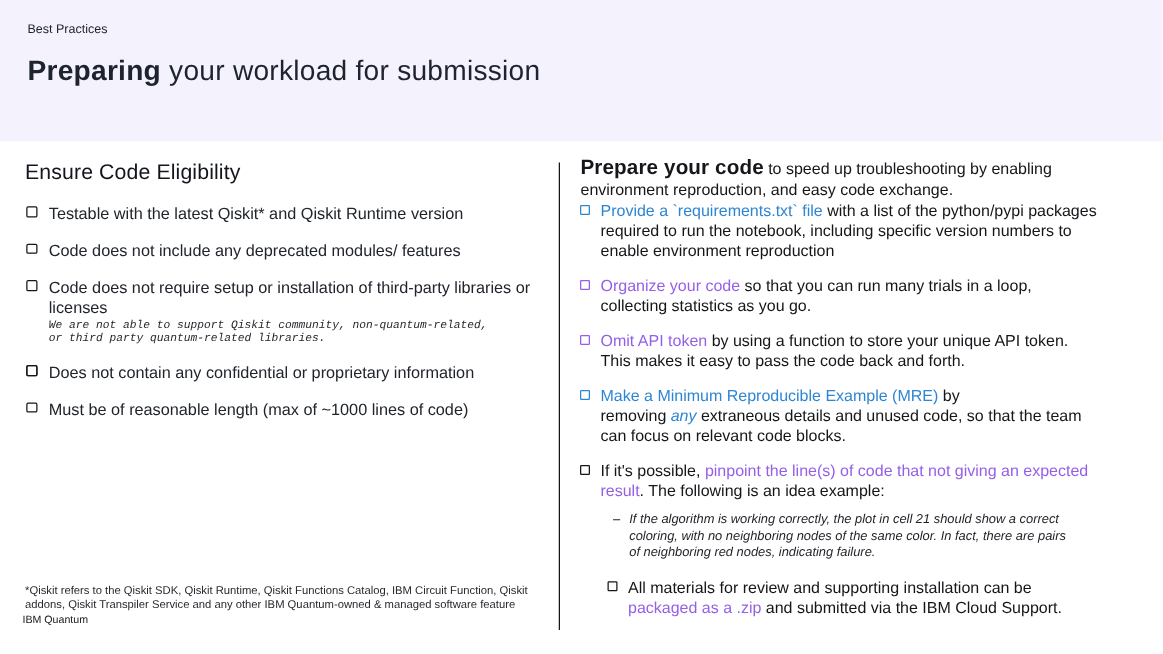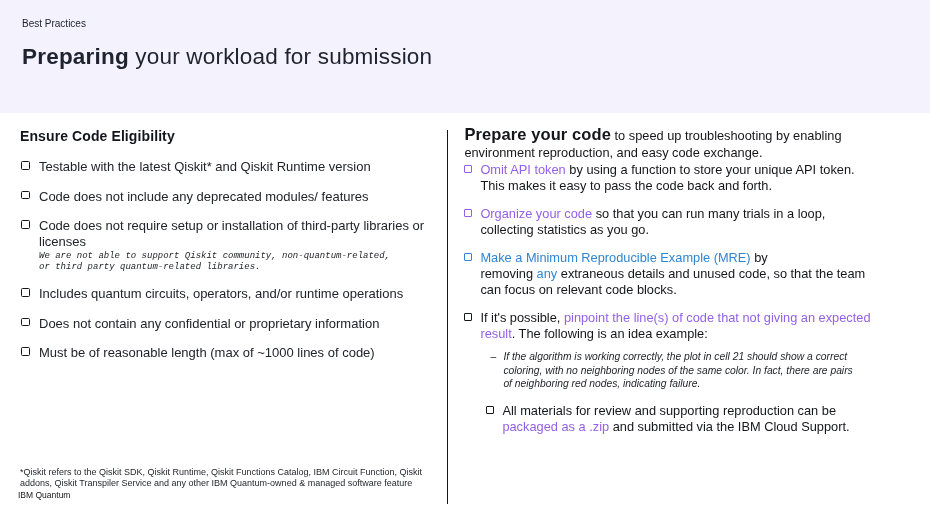--- a/index.html
+++ b/index.html
@@ -18,42 +18,42 @@
   .eyebrow{font-size:10px;color:#1c222b;margin:0 0 15px 0;}
   .title{font-size:22.5px;color:#1e2330;letter-spacing:.2px;font-weight:400;margin:0;}
   .title .bold{font-weight:700;}
 
   
   .content{display:flex;height:410px;}
   .col-left{width:447px;padding:15px 20px 0 20px;position:relative;flex:none;}
   .divider{width:1.4px;background:#15161a;height:374px;margin-top:17px;flex:none;}
   .col-right{flex:1;padding:13px 24px 0 16px;}
 
-  .left-heading{font-size:14px;font-weight:700;color:#12161c;margin:0 0 15px 0;letter-spacing:.1px;}
+  .left-heading{font-size:17px;font-weight:400;color:#12161c;margin:0 0 15px 0;letter-spacing:.1px;}
 
   ul.checklist{list-style:none;margin:0;padding:0;}
   .checklist li{position:relative;padding-left:19px;font-size:13px;line-height:15.5px;margin-bottom:14px;color:#20242b;}
   .cb{position:absolute;left:1px;top:2px;width:8.5px;height:8.5px;border:1.6px solid var(--dark);border-radius:1.5px;background:transparent;}
   .item-note{font-size:9px;line-height:10.5px;font-style:italic;margin-top:2px;color:#23262b;width:360px;font-family:Liberation Mono, monospace;}
 
   .footnote{position:absolute;left:20px;bottom:34px;width:404px;font-size:9px;line-height:11px;color:#26292e;}
   .page-footer{position:absolute;left:18px;bottom:23px;font-size:8.5px;color:#15161a;}
 
   
   .r-head{font-size:12.8px;line-height:16.5px;width:398px;margin:0 0 1px 0;color:#15161a;}
   .r-head .bold{font-size:16.5px;font-weight:700;letter-spacing:.1px;}
   ul.r-list{list-style:none;margin:0;padding:0;}
   .r-list li{position:relative;padding-left:16px;font-size:12.8px;line-height:16px;margin-bottom:12px;width:414px;color:#15161a;}
   .cb2{position:absolute;left:0;top:3px;width:8px;height:8px;border:1.6px solid var(--dark);border-radius:1px;}
   .cb-blue{border-color:var(--blue);}
   .cb-purple{border-color:var(--purple);}
   .cb-dark{border-color:var(--dark);}
   .link-blue{color:var(--blue);}
   .link-purple{color:var(--purple);}
-  .italic-blue{color:var(--blue);}
+  .italic-blue{color:var(--blue);font-style:italic;}
   .sub-bullet{position:relative;padding-left:13px;margin:8px 0 0 10px;font-style:italic;font-size:10.3px;line-height:13.5px;width:372px;color:#1d2026;}
   .sub-bullet .dash{position:absolute;left:0;top:0;}
   li.indent{margin-left:22px;width:392px;}
 </style>
 </head>
 <body>
 
 <div class="header">
   <p class="eyebrow">Best Practices</p>
   <h1 class="title"><span class="bold">Preparing</span><span> your workload for submission</span></h1>
@@ -72,21 +72,20 @@
         <span class="cb"></span>
         <span>Code does not include any deprecated modules/ features</span>
       </li>
       <li>
         <span class="cb"></span>
         <span>Code does not require setup or installation of third-party libraries or licenses</span>
         <div class="item-note">We are not able to support Qiskit community, non-quantum-related, or third party quantum-related libraries.</div>
       </li>
       <li>
         <span class="cb"></span>
-        <span>Includes quantum circuits, operators, and/or runtime operations</span>
       </li>
       <li>
         <span class="cb"></span>
         <span>Does not contain any confidential or proprietary information</span>
       </li>
       <li>
         <span class="cb"></span>
         <span>Must be of reasonable length (max of ~1000 lines of code)</span>
       </li>
     </ul>
@@ -94,40 +93,44 @@
     <div class="page-footer">IBM Quantum</div>
   </div>
 
   <div class="divider"></div>
 
   <div class="col-right">
     <p class="r-head"><span class="bold">Prepare your code</span><span> to speed up troubleshooting by enabling environment reproduction, and easy code exchange.</span></p>
 
     <ul class="r-list">
       <li>
-        <span class="cb2 cb-purple"></span>
-        <span class="link-purple">Omit API token</span><span> by using a function to store your unique API token. This makes it easy to pass the code back and forth.</span>
+        <span class="cb2 cb-blue"></span>
+        <span class="link-blue">Provide a `requirements.txt` file</span><span> with a list of the python/pypi packages required to run the notebook, including specific version numbers to enable environment reproduction</span>
       </li>
       <li>
         <span class="cb2 cb-purple"></span>
         <span class="link-purple">Organize your code</span><span> so that you can run many trials in a loop, collecting statistics as you go.</span>
+      </li>
+      <li>
+        <span class="cb2 cb-purple"></span>
+        <span class="link-purple">Omit API token</span><span> by using a function to store your unique API token. This makes it easy to pass the code back and forth.</span>
       </li>
       <li>
         <span class="cb2 cb-blue"></span>
         <span class="link-blue">Make a Minimum Reproducible Example (MRE)</span><span> by</span><br>
         <span>removing </span><span class="italic-blue">any</span><span> extraneous details and unused code, so that the team can focus on relevant code blocks.</span>
       </li>
       <li>
         <span class="cb2 cb-dark"></span>
         <span>If it's possible, </span><span class="link-purple">pinpoint the line(s) of code that not giving an expected result</span><span>.  The following is an idea example:</span>
         <div class="sub-bullet">
           <span class="dash">–</span>
           <span>If the algorithm is working correctly, the plot in cell 21 should show a correct coloring, with no neighboring nodes of the same color. In fact, there are pairs of neighboring red nodes, indicating failure.</span>
         </div>
       </li>
       <li class="indent">
         <span class="cb2 cb-dark"></span>
-        <span>All materials for review and supporting reproduction can be </span><span class="link-purple">packaged as a .zip</span><span> and submitted via the IBM Cloud Support.</span>
+        <span>All materials for review and supporting installation can be </span><span class="link-purple">packaged as a .zip</span><span> and submitted via the IBM Cloud Support.</span>
       </li>
     </ul>
   </div>
 
 </div>
 
 </body></html>

